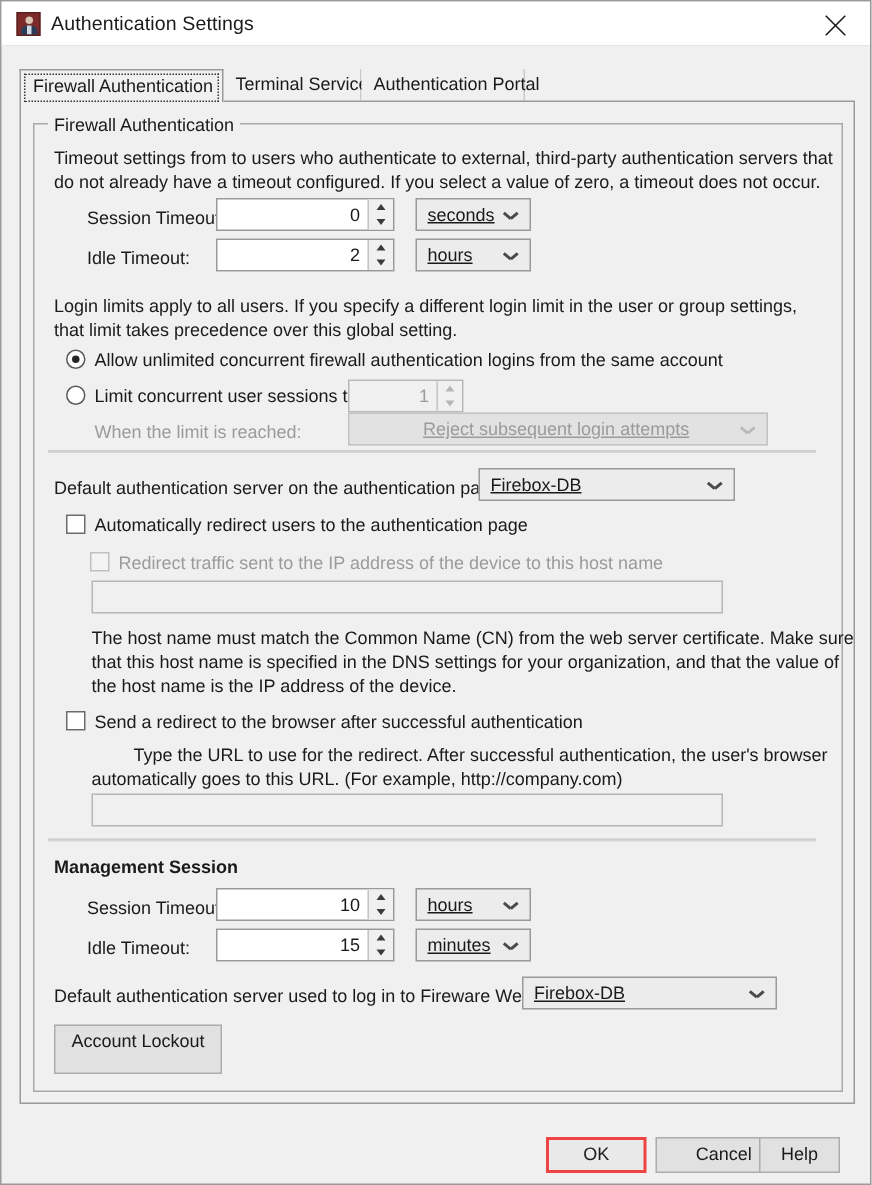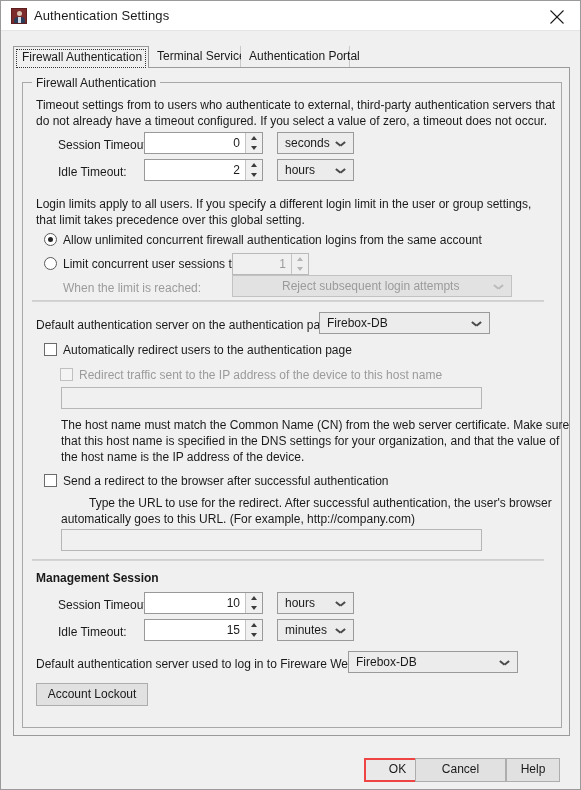--- a/index.html
+++ b/index.html
@@ -218,20 +218,21 @@
     cursor: default;
   }
   .combo.disabled { background: #e2e2e2; border-color: #c2c2c2; }
   .combo .label {
     position: absolute;
     left: 7px; top: 2px;
     font-size: 12px;
     color: #1a1a1a;
     line-height: 17px;
     white-space: nowrap;
+    text-decoration: underline;
   }
   .combo.disabled .label { color: #9b9b9b; margin-left: 42px; }
   .combo .chev {
     position: absolute;
     right: 8px; top: 8px;
     width: 9px; height: 5px;
   }
   .combo .chev:before,
   .combo .chev:after {
     content: "";
@@ -495,23 +496,23 @@
       <span class="label">minutes</span>
       <span class="chev"></span>
     </div>
 
     <div class="txt" style="left:22px; top:588px;">Default authentication server used to log in to Fireware Web UI</div>
     <div class="combo" style="left:334px; top:583px; width:170px;">
       <span class="label">Firebox-DB</span>
       <span class="chev"></span>
     </div>
 
-    <div class="pushbtn" style="left:22px; top:615px; width:112px; height:23px;">Account Lockout</div>
+    <div class="pushbtn" style="left:22px; top:615px; width:112px; height:33px;">Account Lockout</div>
 
   </div>
 
   <div class="bottombar">
     <div class="pushbtn default" style="left:363px; top:14px; width:67px; height:24px;">OK</div>
-    <div class="pushbtn" style="left:414px; top:14px; width:91px; height:24px;">Cancel</div>
+    <div class="pushbtn" style="left:436px; top:14px; width:91px; height:24px;">Cancel</div>
     <div class="pushbtn" style="left:505px; top:14px; width:54px; height:24px;">Help</div>
   </div>
 
 </div>
 
 </body></html>

